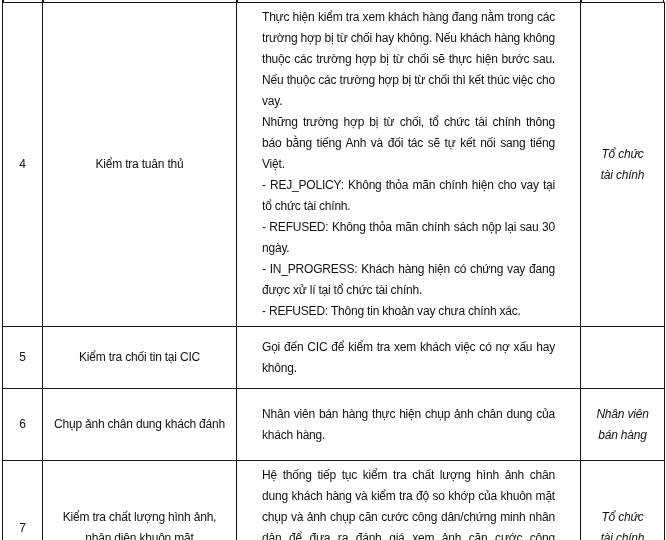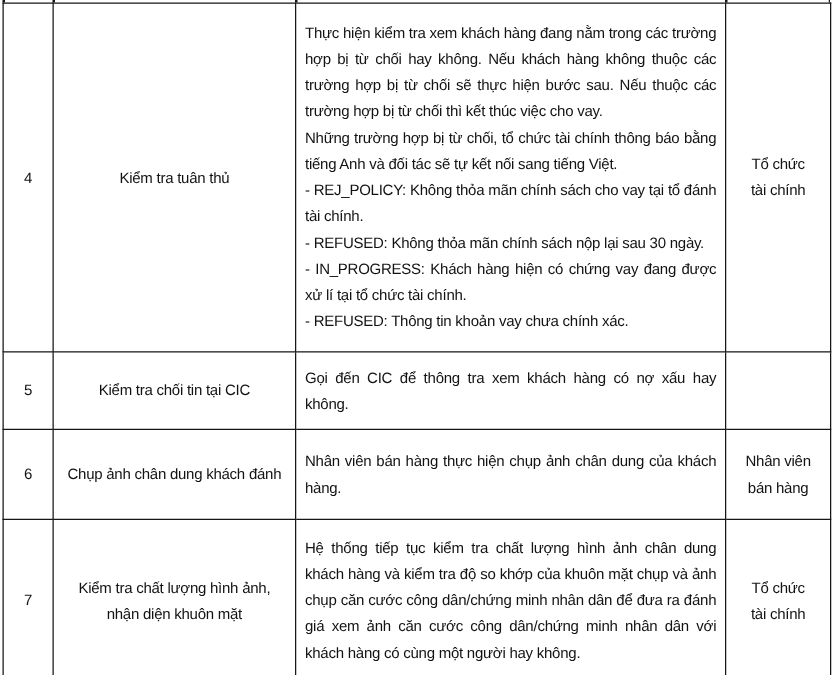--- a/index.html
+++ b/index.html
@@ -52,31 +52,32 @@
     vertical-align: middle;
     padding: 0 2px;
   }
   td.col-task {
     text-align: center;
     vertical-align: middle;
     padding: 20px 8px;
   }
   td.col-desc {
     vertical-align: middle;
-    padding: 4px 7px;
+    padding: 4px 25px;
   }
   td.col-desc p {
     margin: 0;
     text-align: justify;
     text-justify: inter-word;
   }
   td.col-owner {
     text-align: center;
     vertical-align: middle;
     padding: 2px 4px;
+    font-style: italic;
   }
   td.col-owner .owner-text {
     display: inline-block;
     max-width: 54px;
     line-height: 21px;
   }
 </style>
 </head>
 <body>
 
@@ -98,35 +99,35 @@
       <col style="width:84px">
     </colgroup>
     <tbody>
 
       <tr class="r4">
         <td class="col-no">4</td>
         <td class="col-task">Kiểm tra tuân thủ</td>
         <td class="col-desc">
           <p>Thực hiện kiểm tra xem khách hàng đang nằm trong các trường hợp bị từ chối hay không. Nếu khách hàng không thuộc các trường hợp bị từ chối sẽ thực hiện bước sau. Nếu thuộc các trường hợp bị từ chối thì kết thúc việc cho vay.</p>
           <p>Những trường hợp bị từ chối, tổ chức tài chính thông báo bằng tiếng Anh và đối tác sẽ tự kết nối sang tiếng Việt.</p>
-          <p>- REJ_POLICY: Không thỏa mãn chính sách cho vay tại tổ đánh tài chính.</p>
+          <p>- REJ_POLICY: Không thỏa mãn chính hiện cho vay tại tổ chức tài chính.</p>
           <p>- REFUSED: Không thỏa mãn chính sách nộp lại sau 30 ngày.</p>
           <p>- IN_PROGRESS: Khách hàng hiện có chứng vay đang được xử lí tại tổ chức tài chính.</p>
           <p>- REFUSED: Thông tin khoản vay chưa chính xác.</p>
         </td>
         <td class="col-owner">
           <span class="owner-text">Tổ chức tài chính</span>
         </td>
       </tr>
 
       <tr class="r5">
         <td class="col-no">5</td>
         <td class="col-task">Kiểm tra chối tin tại CIC</td>
         <td class="col-desc">
-          <p>Gọi đến CIC để thông tra xem khách hàng có nợ xấu hay không.</p>
+          <p>Gọi đến CIC để kiểm tra xem khách việc có nợ xấu hay không.</p>
         </td>
         <td class="col-owner">
           <span class="owner-text"></span>
         </td>
       </tr>
 
       <tr class="r6">
         <td class="col-no">6</td>
         <td class="col-task">Chụp ảnh chân dung khách đánh</td>
         <td class="col-desc">

